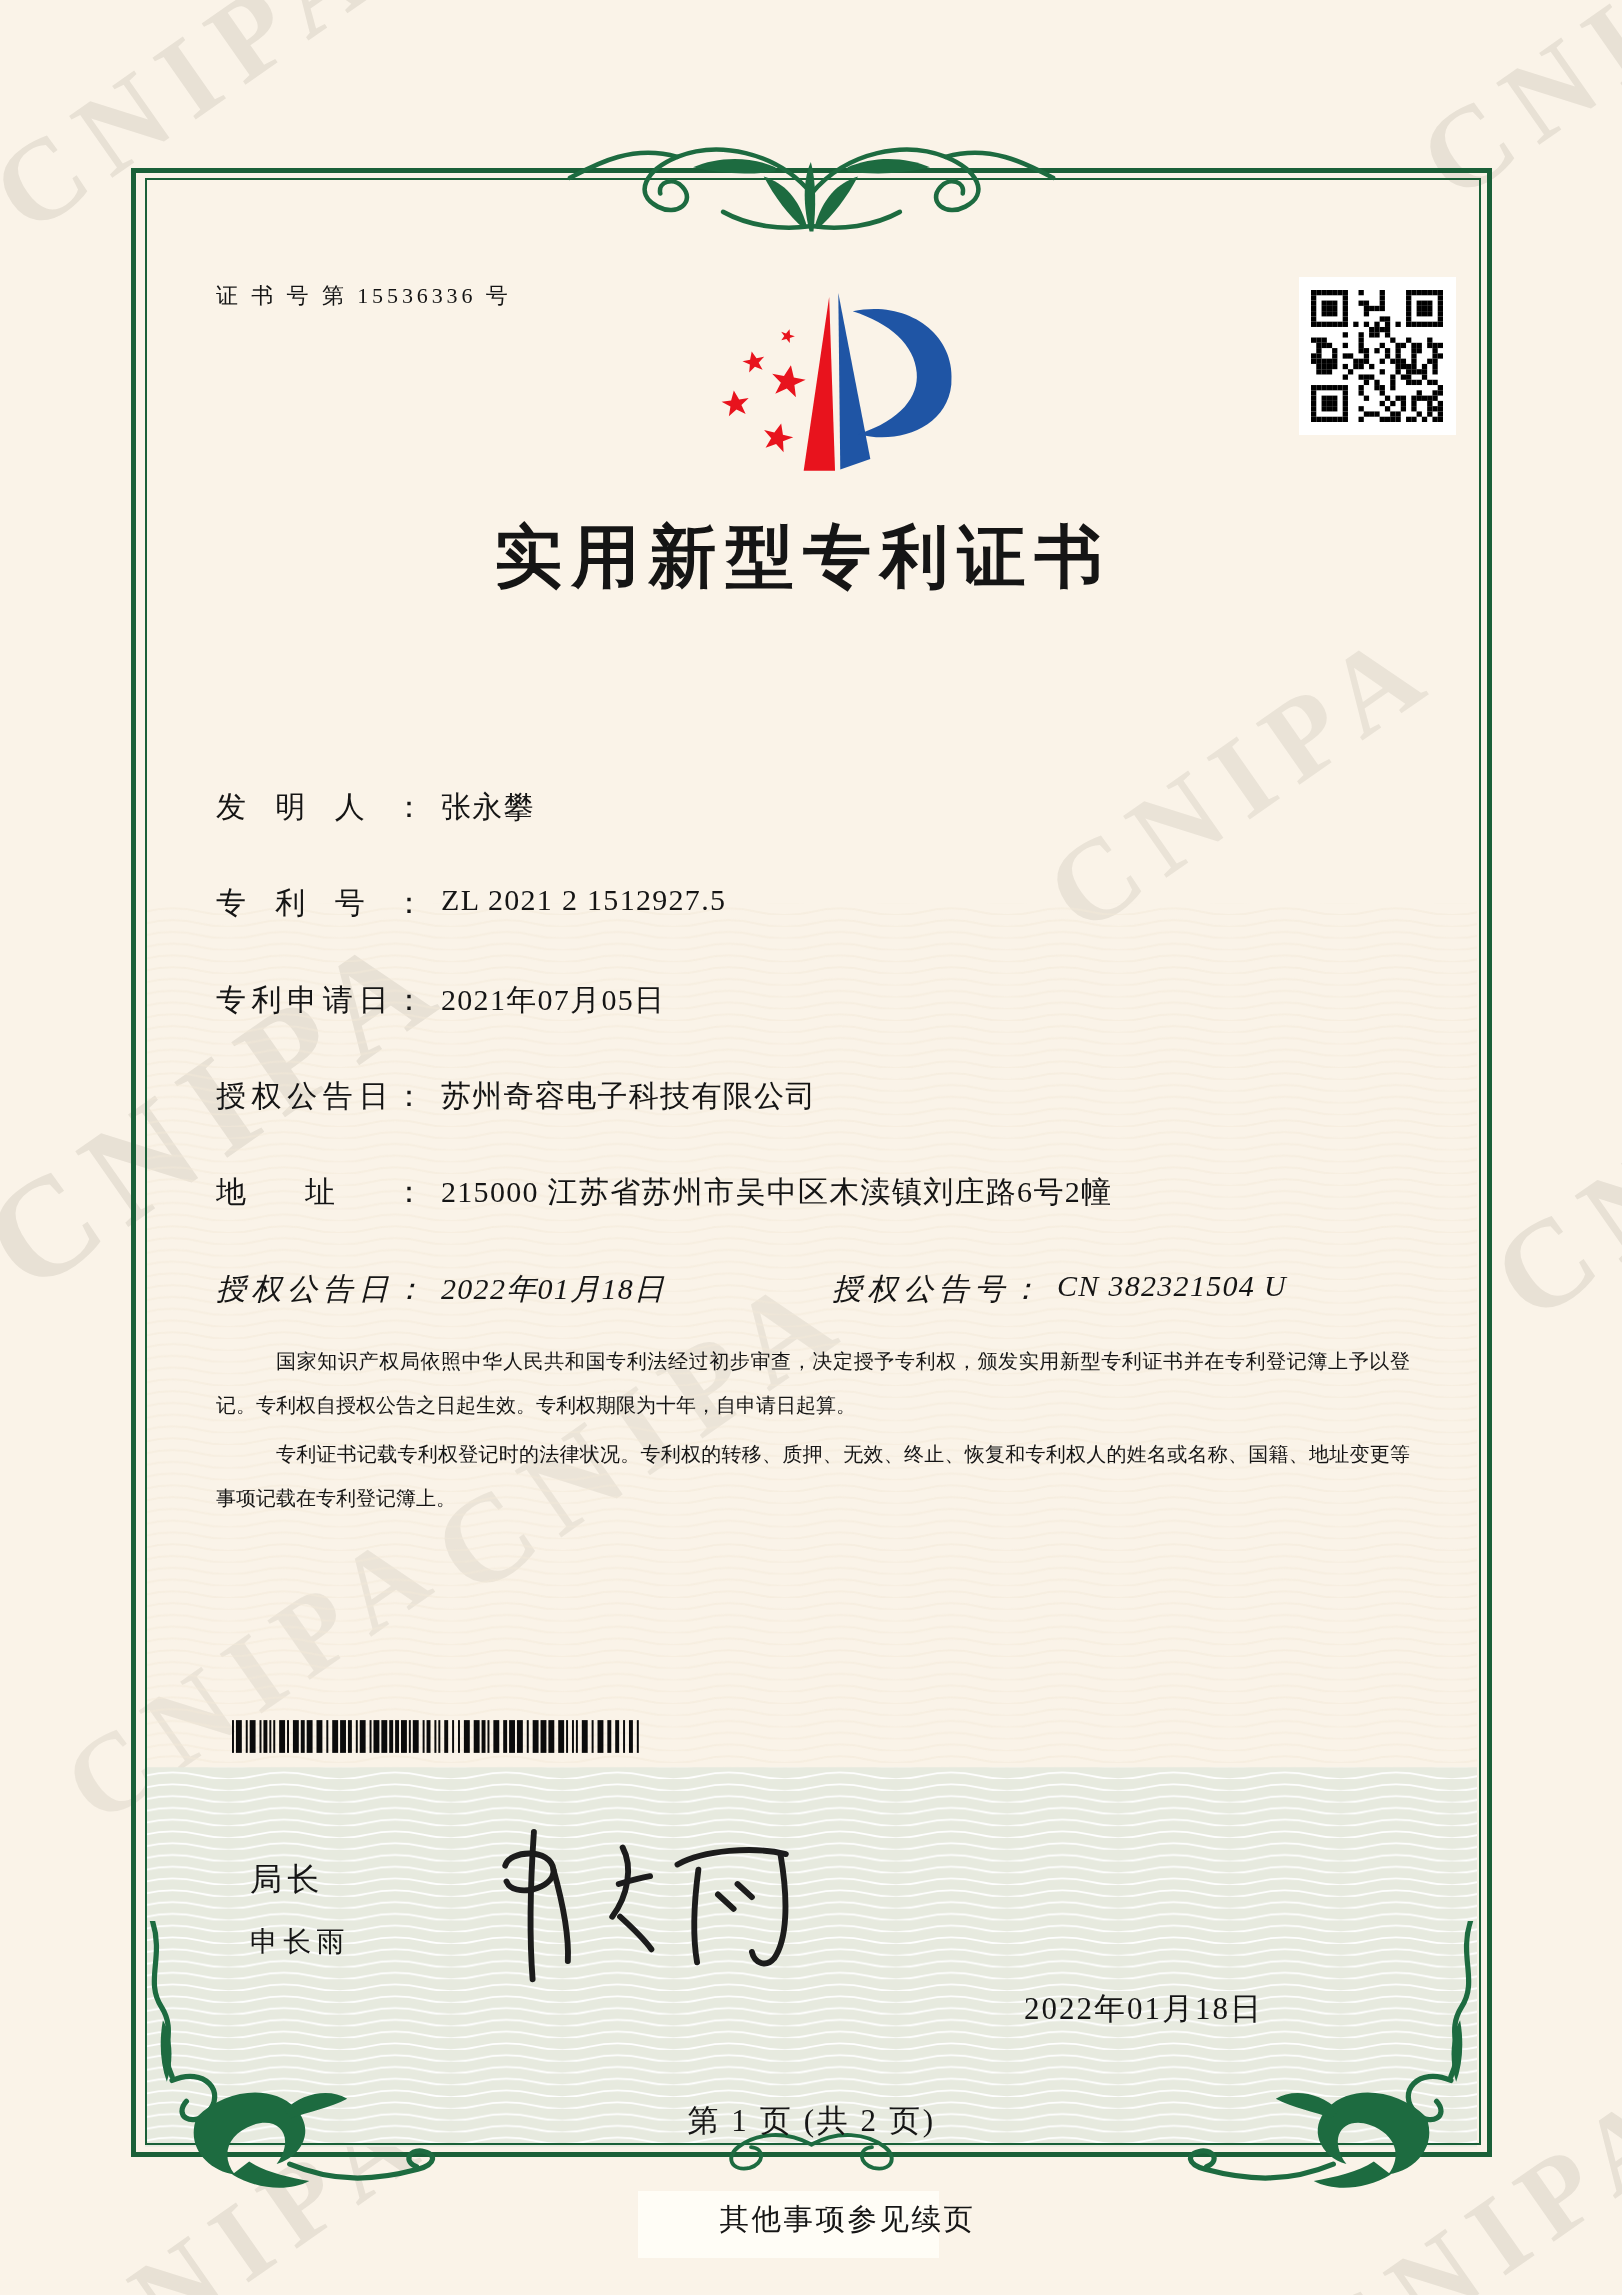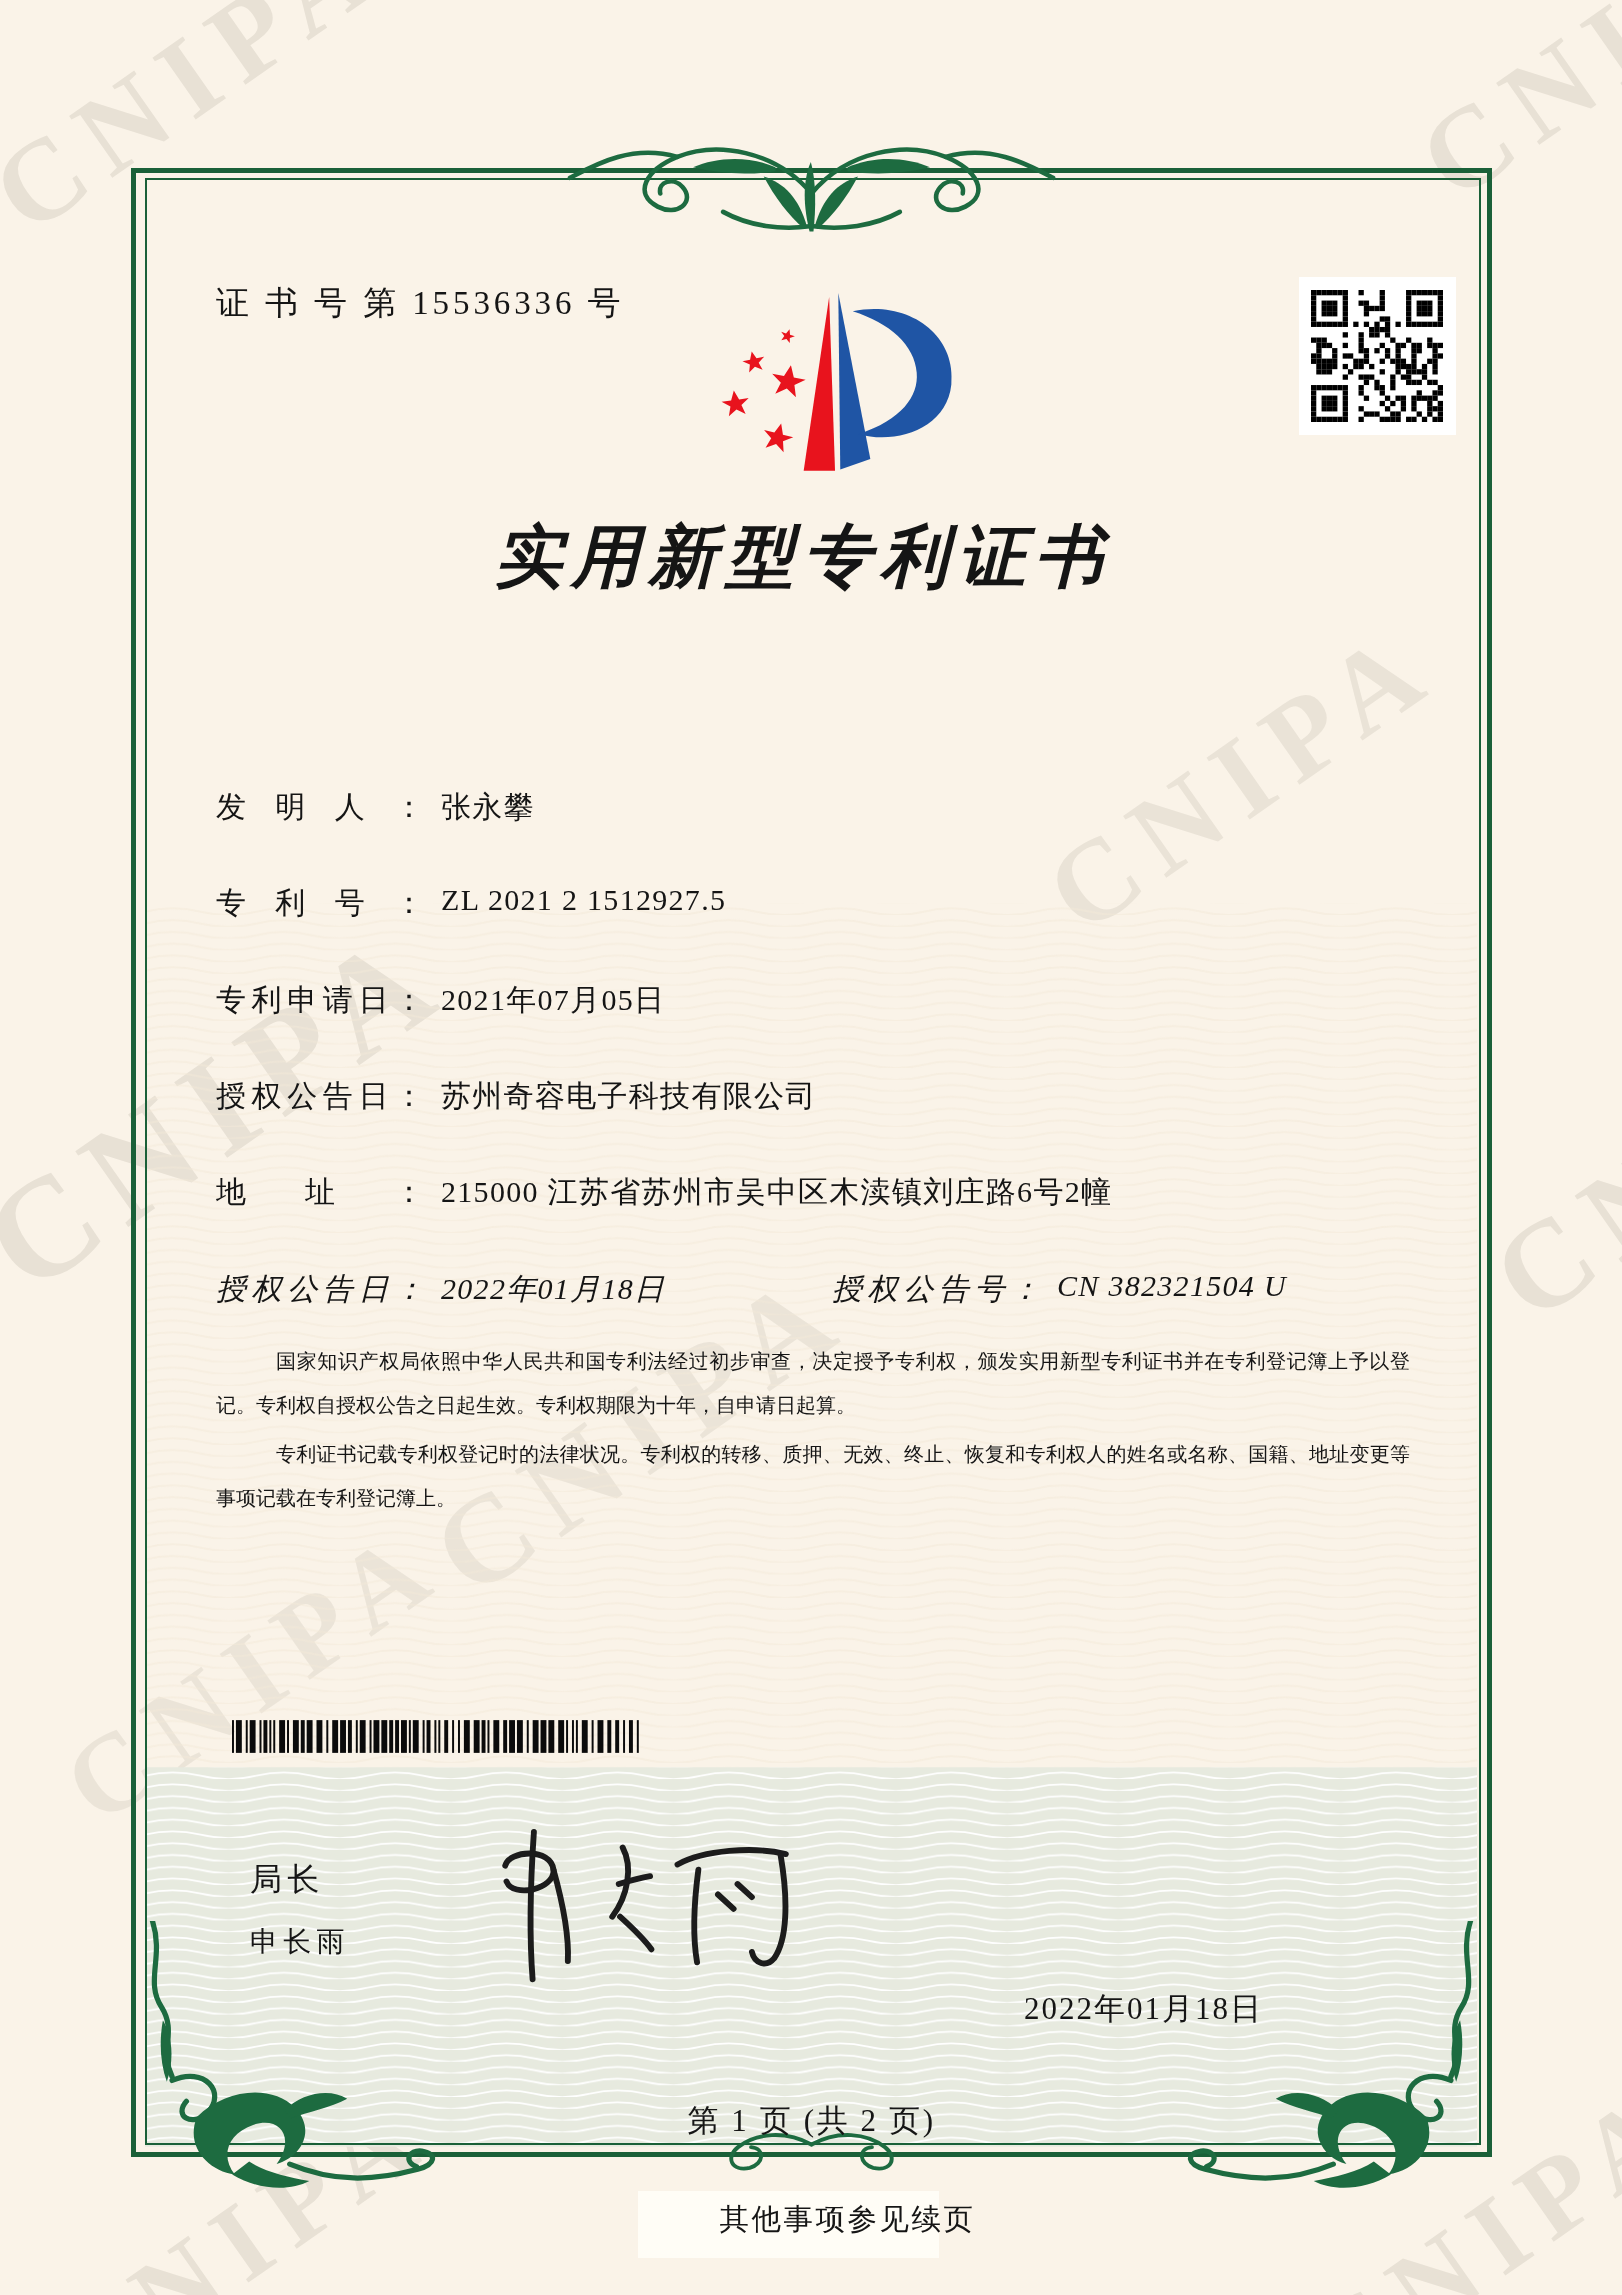--- a/index.html
+++ b/index.html
@@ -17,24 +17,24 @@
     font-weight:bold; color:#c6bfb1; opacity:.34; letter-spacing:17px;
     transform:rotate(-35deg); transform-origin:center; white-space:nowrap;
     user-select:none; pointer-events:none;
   }
   
   .frame-outer{left:131px; top:168px; width:1351px; height:1979px;
     border:5.9px solid #1a6038;}
   .frame-inner{left:145px; top:178px; width:1332px; height:1963px;
     border:2.6px solid #1a6038;}
   
-  .cert-no{left:216px; top:281px; font-size:33px; letter-spacing:3.9px;font-family:Liberation Serif, serif;}
+  .cert-no{left:216px; top:281px; font-size:22px; letter-spacing:3.9px;font-family:Liberation Serif, serif;}
   .qr-box{left:1299px; top:277px; width:157px; height:158px; background:#ffffff;}
   .title{left:0; top:512px; width:1606px; text-align:center;
-    font-size:68px; font-weight:bold; letter-spacing:9.2px;font-style:italic;}
+    font-size:68px; font-weight:bold; letter-spacing:9.2px;}
   
   .frow{left:216px; height:41px; font-size:30px; white-space:nowrap;}
   .flabel{display:inline-block; width:208px; text-align:justify; text-align-last:justify;
     vertical-align:top;}
   .fvalue{margin-left:17px; letter-spacing:1.3px;}
   .grant-right{position:absolute; left:616px; top:0; white-space:nowrap;}
   
   .body-text{left:216px; top:1339px; width:1194px; font-size:20px;
     line-height:44px; text-align:justify;}
   .body-text p{margin:0; text-indent:60px;}

